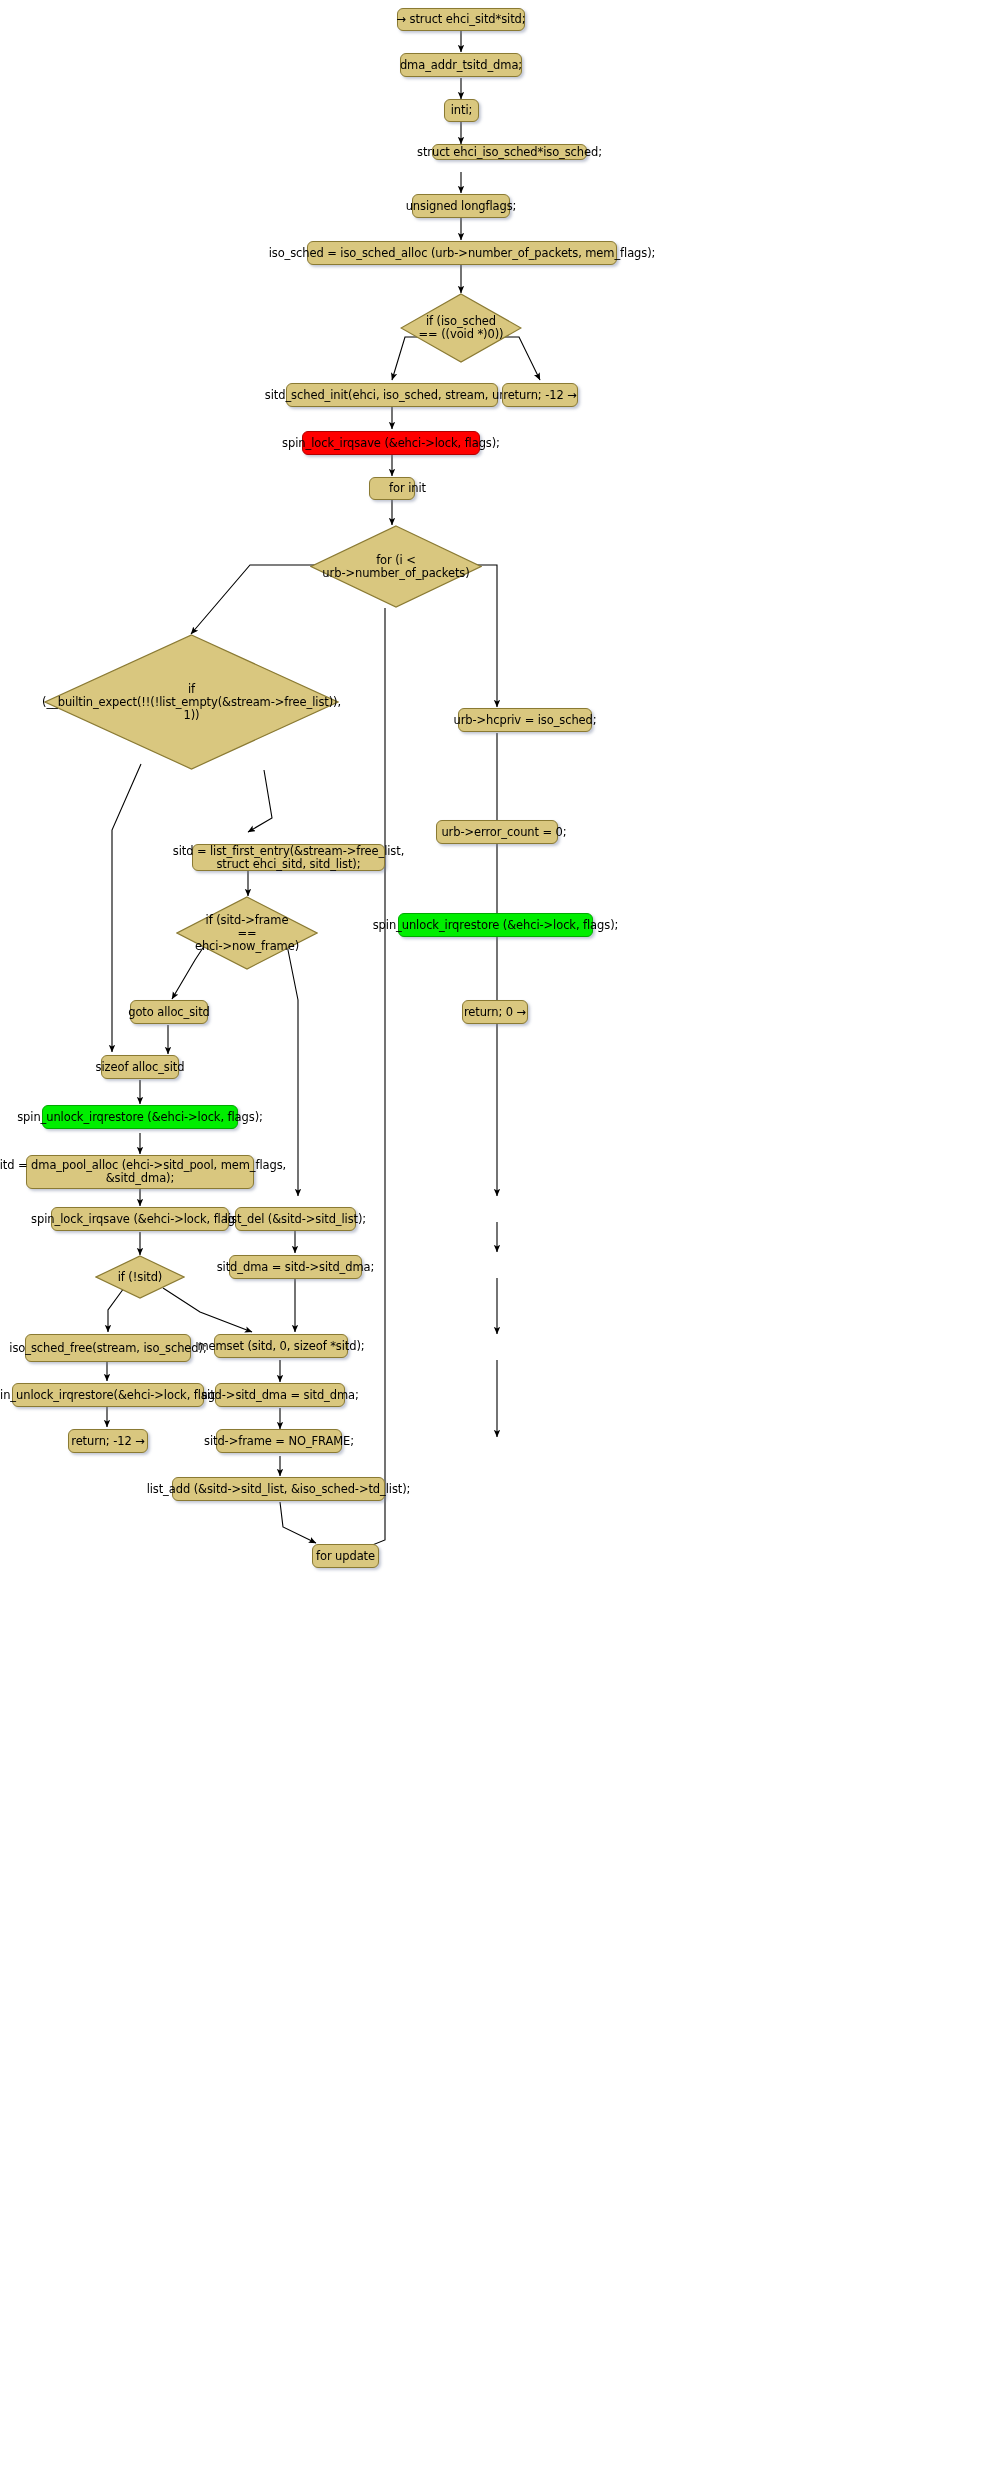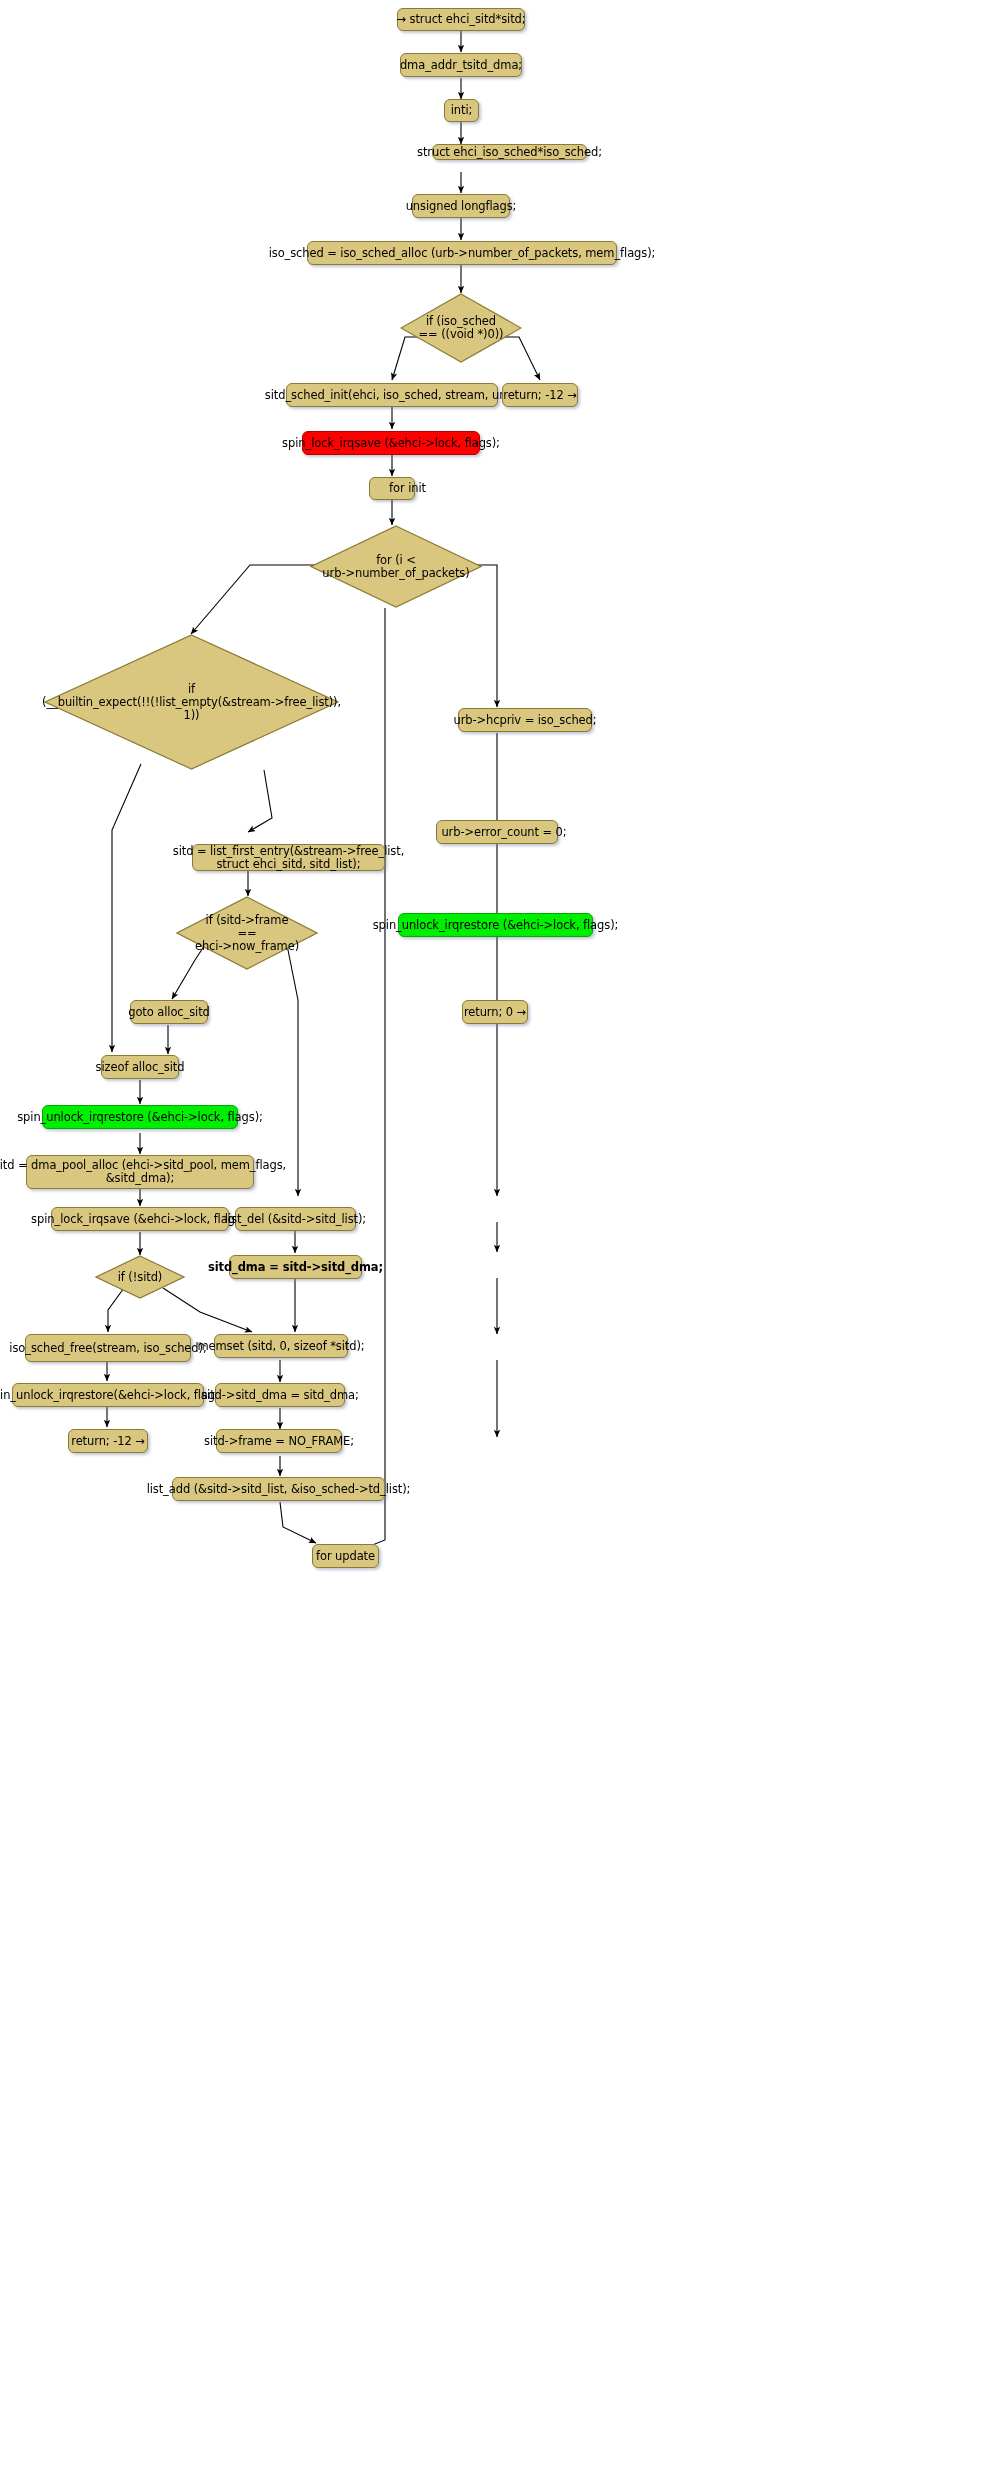--- a/index.html
+++ b/index.html
@@ -239,21 +239,21 @@
     <span class="dlabel">list_del (&amp;sitd-&gt;sitd_list);</span>
   </div>
 
   <div class="node diamond" style="left:95px; top:1255px; width:90px; height:44px;">
     <svg class="dshape" viewBox="0 0 90 44" preserveAspectRatio="none">
       <polygon points="45,1 89,22 45,43 1,22" fill="#d9c77f" stroke="#8a7a33" stroke-width="1.2"></polygon>
     </svg>
     <span class="dlabel">if (!sitd)</span>
   </div>
 
-  <div class="node rect" style="left:229px; top:1255px; width:133px; height:24px;font-weight:bold;">
+  <div class="node rect" style="left:229px; top:1255px; width:133px; height:24px;">
     <span class="dlabel">sitd_dma = sitd-&gt;sitd_dma;</span>
   </div>
 
   <div class="node rect" style="left:25px; top:1334px; width:166px; height:28px;">
     <span class="dlabel">iso_sched_free(stream, iso_sched);</span>
   </div>
 
   <div class="node rect" style="left:214px; top:1334px; width:134px; height:24px;">
     <span class="dlabel">memset (sitd, 0, sizeof *sitd);</span>
   </div>

